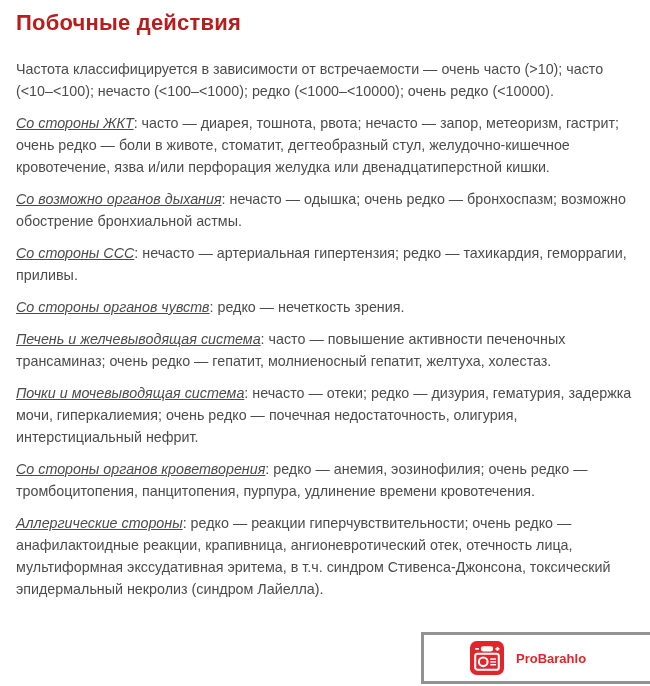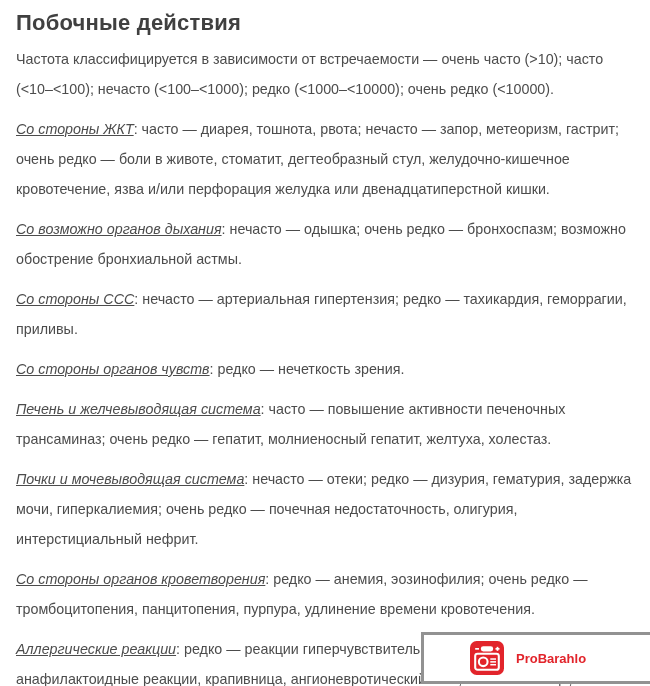--- a/index.html
+++ b/index.html
@@ -13,31 +13,31 @@
   }
   .page {
     position: relative;
     width: 650px;
     height: 686px;
     padding: 2px 16px 0 16px;
     box-sizing: border-box;
     background: #ffffff;
   }
   h1.title {
-    margin: 6px 0 6px 0;
+    margin: 6px 0 20px 0;
     font-size: 22px;
     line-height: 30px;
     font-weight: 700;
-    color: #404040;
+    color: #b91c1c;
     letter-spacing: 0.2px;
   }
   p.para {
     margin: 0 0 10px 0;
     font-size: 14.3px;
-    line-height: 30px;
+    line-height: 22px;
     color: #4c4c4c;
   }
   p.para i.lead {
     font-style: italic;
     text-decoration: underline;
   }
   .watermark {
     position: absolute;
     left: 421px;
     top: 632px;
@@ -75,21 +75,21 @@
   <p class="para">Частота классифицируется в зависимости от встречаемости — очень часто (&gt;10); часто (&lt;10–&lt;100); нечасто (&lt;100–&lt;1000); редко (&lt;1000–&lt;10000); очень редко (&lt;10000).</p>
 
   <div>
       <p class="para"><i class="lead">Со стороны ЖКТ</i>: часто — диарея, тошнота, рвота; нечасто — запор, метеоризм, гастрит; очень редко — боли в животе, стоматит, дегтеобразный стул, желудочно-кишечное кровотечение, язва и/или перфорация желудка или двенадцатиперстной кишки.</p>
       <p class="para"><i class="lead">Со возможно органов дыхания</i>: нечасто — одышка; очень редко — бронхоспазм; возможно обострение бронхиальной астмы.</p>
       <p class="para"><i class="lead">Со стороны ССС</i>: нечасто — артериальная гипертензия; редко — тахикардия, геморрагии, приливы.</p>
       <p class="para"><i class="lead">Со стороны органов чувств</i>: редко — нечеткость зрения.</p>
       <p class="para"><i class="lead">Печень и желчевыводящая система</i>: часто — повышение активности печеночных трансаминаз; очень редко — гепатит, молниеносный гепатит, желтуха, холестаз.</p>
       <p class="para"><i class="lead">Почки и мочевыводящая система</i>: нечасто — отеки; редко — дизурия, гематурия, задержка мочи, гиперкалиемия; очень редко — почечная недостаточность, олигурия, интерстициальный нефрит.</p>
       <p class="para"><i class="lead">Со стороны органов кроветворения</i>: редко — анемия, эозинофилия; очень редко — тромбоцитопения, панцитопения, пурпура, удлинение времени кровотечения.</p>
-      <p class="para"><i class="lead">Аллергические реакции</i>: редко — реакции гиперчувствительности; очень редко — анафилактоидные реакции, крапивница, ангионевротический отек, отечность лица, мультиформная экссудативная эритема, в т.ч. синдром Стивенса-Джонсона, токсический эпидермальный некролиз (синдром Лайелла).</p>
+      <p class="para"><i class="lead">Аллергические стороны</i>: редко — реакции гиперчувствительности; очень редко — анафилактоидные реакции, крапивница, ангионевротический отек, отечность лица, мультиформная экссудативная эритема, в т.ч. синдром Стивенса-Джонсона, токсический эпидермальный некролиз (синдром Лайелла).</p>
     </div>
 
   <div class="watermark" style="--accent: #e2242b; border-color: rgb(146, 146, 146);">
     <span class="watermark-icon">
       <svg width="34" height="34" viewBox="0 0 36 36" xmlns="http://www.w3.org/2000/svg">
         <rect x="0" y="0" width="36" height="36" rx="7" fill="currentColor"></rect>
         <rect x="11.5" y="5.5" width="13" height="5.5" rx="2.5" fill="#ffffff"></rect>
         <rect x="5.5" y="7.4" width="4" height="1.8" fill="#ffffff"></rect>
         <rect x="27" y="7.4" width="4.2" height="1.8" fill="#ffffff"></rect>
         <rect x="28.2" y="6.2" width="1.8" height="4.2" fill="#ffffff"></rect>

